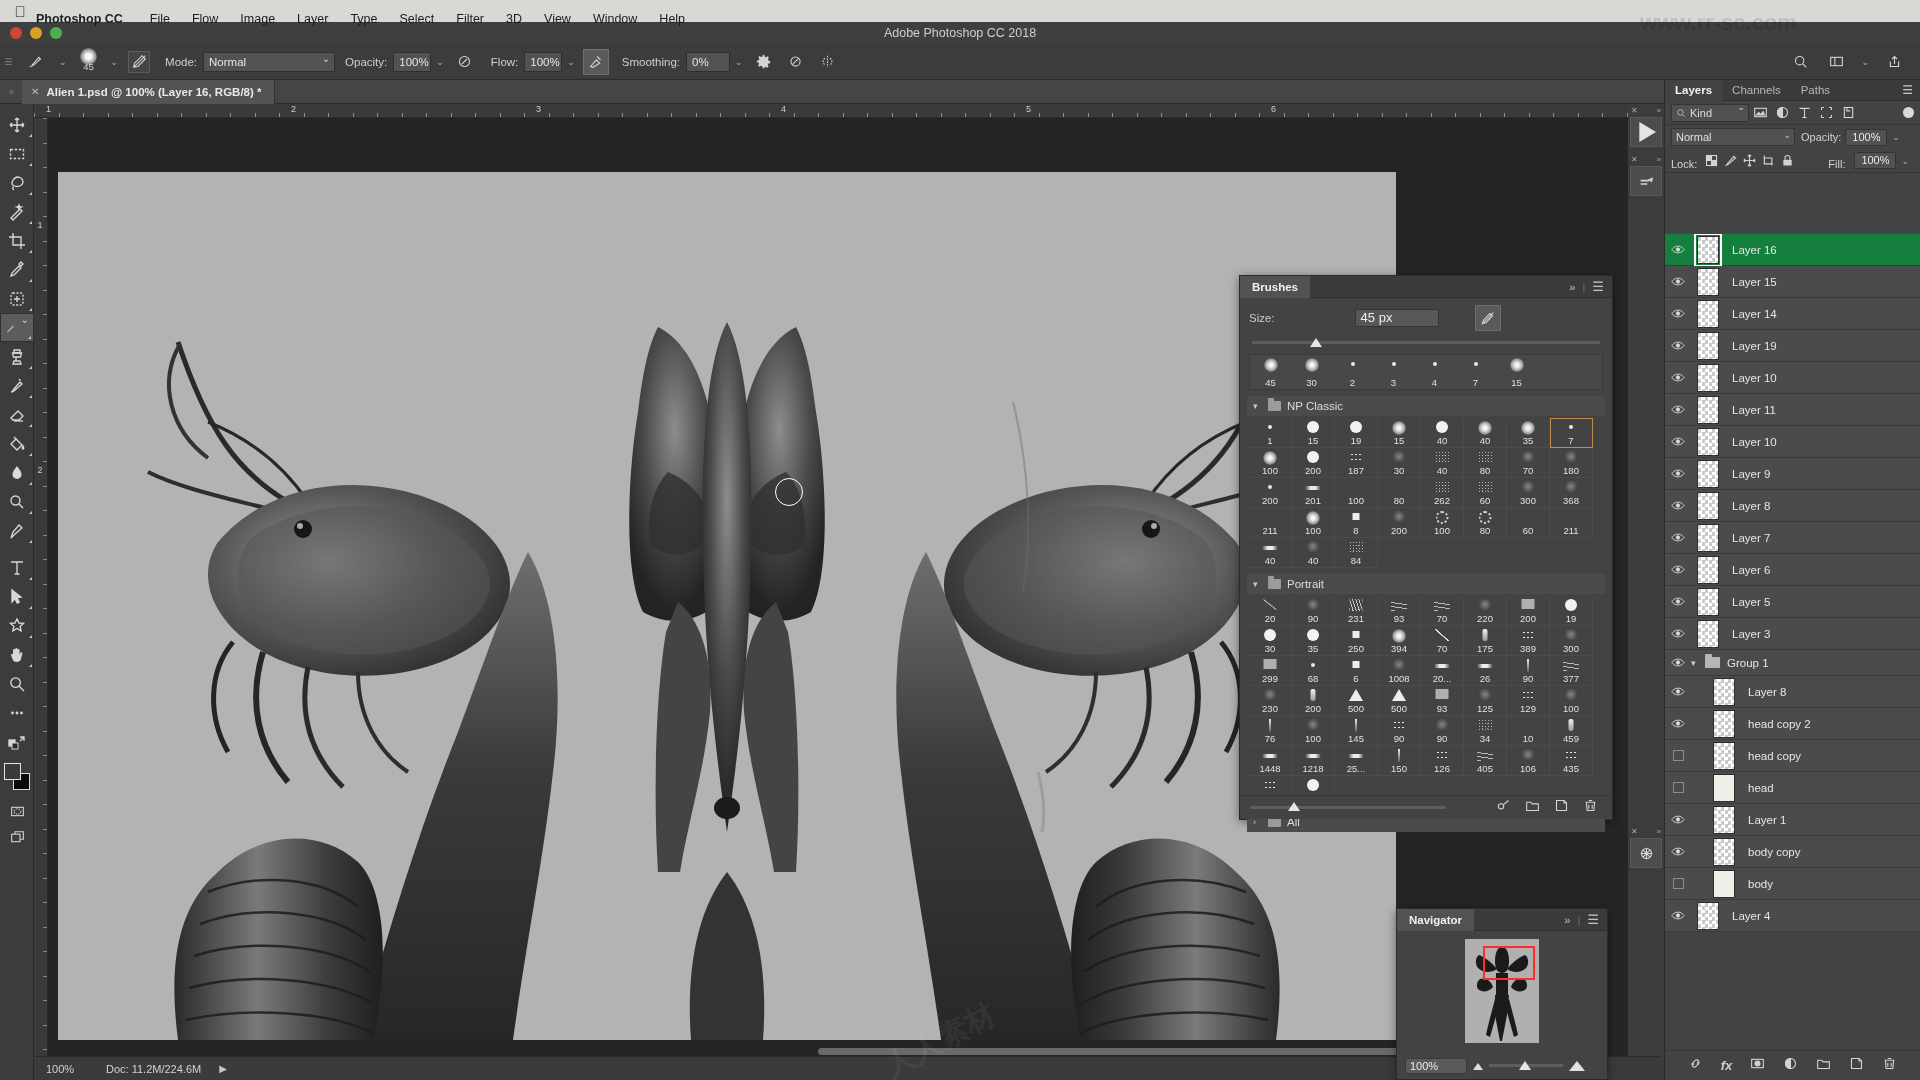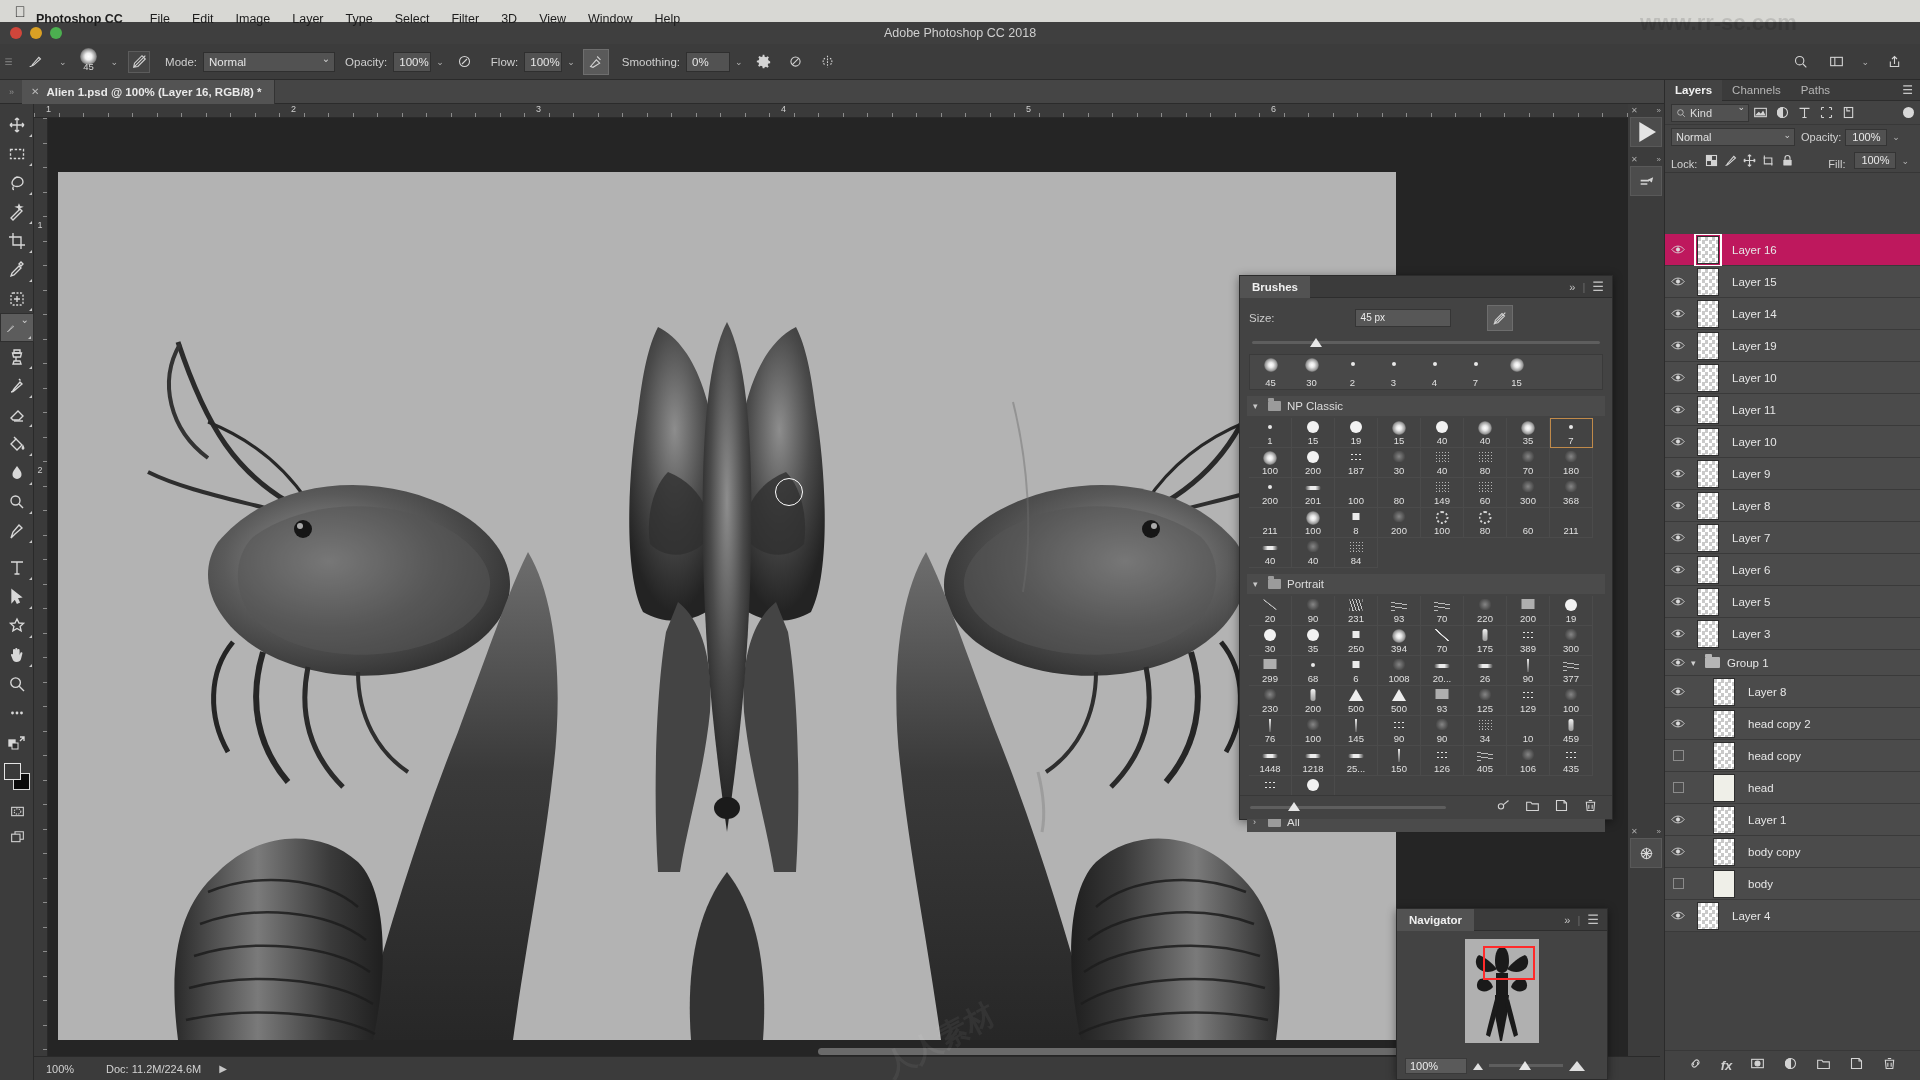--- a/index.html
+++ b/index.html
@@ -109,22 +109,22 @@
   .ptabs { height:22px; background:#3b3b3b; display:flex; align-items:center;
     border-bottom:1px solid #2d2d2d; }
   .ptab { height:22px; line-height:22px; padding:0 12px; font-size:11.5px; color:#cfcfcf; font-weight:bold;}
   .ptab.active { background:#525252; color:#f0f0f0; }
   .pctl { margin-left:auto; display:flex; align-items:center; gap:7px; padding-right:8px;
     color:#c4c4c4; font-size:11px;}
   .pctl .bars { letter-spacing:0; font-size:13px; line-height:11px;}
 
   #brushes { left:1239px; top:275px; width:374px; height:545px; }
   .brow { display:flex; align-items:center; padding:7px 9px 2px 9px; gap:8px; color:#cbcbcb; font-size:11.5px;}
-  .sizefield { background:#575757; border:1px solid #353535; color:#ededed; font-size:10px;
-    width:96px; height:18px; line-height:16px; padding:0 5px; margin-left:72px;}
+  .sizefield { background:#575757; border:1px solid #353535; color:#ededed; font-size:13px;
+    width:84px; height:18px; line-height:16px; padding:0 5px; margin-left:72px;}
   .prevsq { width:26px; height:26px; background:#5a5a5a; border:1px solid #6d6d6d;
     margin-left:28px; display:flex;align-items:center;justify-content:center;}
   .slid { position:relative; margin:5px 12px 2px 12px; height:12px;}
   .slid .trk { position:absolute; left:0; right:0; top:3px; height:3px; background:#5e5e5e; border-radius:2px;}
   .slid .hd { position:absolute; top:0; width:0;height:0; border-left:6px solid transparent;
     border-right:6px solid transparent; border-bottom:9px solid #e6e6e6; }
   .recent { display:flex; margin:4px 9px 0 9px; background:#484848; border:1px solid #3a3a3a;}
   .bcell { width:41px; height:34px; position:relative; display:flex; flex-direction:column;
     align-items:center; justify-content:flex-end; padding-bottom:1px; }
   .bcell .tipn { font-size:9.5px; color:#e0e0e0; line-height:11px; }
@@ -178,21 +178,21 @@
   .blendsel:after{content:"⌄"; position:absolute; right:3px; top:-2px; font-size:9px; color:#cfcfcf;}
   .opctxt { font-size:11px; color:#d2d2d2; margin-left:6px;}
   .opcfield { width:42px; height:17px; background:#515151; border:1px solid #343434; color:#e8e8e8;
      font-size:11px; line-height:15px; text-align:center; margin-left:4px;}
   .lockrow { height:24px; display:flex; align-items:center; padding:0 6px; border-bottom:1px solid #363636;}
   .lockrow .lk { font-size:11px; color:#d2d2d2; margin-right:5px;margin-top:7px;}
   .lkico { width:19px;height:18px;display:flex;align-items:center;justify-content:center;color:#d5d5d5;}
   .layerlist { position:absolute; left:0; right:0; top:154px; bottom:34px; overflow:hidden; }
   .lrow { height:32px; display:flex; align-items:center; border-bottom:1px solid #3a3a3a;
     background:#4b4b4b; position:relative;}
-  .lrow.active { background:#be185d; }
+  .lrow.active { background:#15803d; }
   .eye { width:26px; height:32px; display:flex; align-items:center; justify-content:center; }
   .eye svg{ width:14px;height:11px; }
   .eye.off:after { content:""; width:9px;height:9px; border:1px solid #8b8b8b; }
   .lthumbwrap{ width:34px; display:flex; align-items:center; justify-content:center;}
   .lthumb { width:22px; height:28px; background:
     repeating-conic-gradient(#ffffff 0% 25%, #c9c9c9 0% 50%) 0 0/7px 7px;
     border:1px solid #2e2e2e; position:relative; overflow:hidden;}
   .lthumb.white { background:#efefe8; }
   .lrow.active .lthumbwrap .lthumb { outline:2px solid #ffffff; outline-offset:1px; }
   .lname { font-size:11.5px; color:#e6e6e6; padding-left:7px; }
@@ -211,21 +211,21 @@
 </style>
 </head>
 <body>
 
 <div id="app">
 
   <div class="macbar">
     <div class="apple"></div>
     <div class="mi bold">Photoshop CC</div>
     <div class="mi">File</div>
-    <div class="mi">Edit</div>
+    <div class="mi">Flow</div>
     <div class="mi">Image</div>
     <div class="mi">Layer</div>
     <div class="mi">Type</div>
     <div class="mi">Select</div>
     <div class="mi">Filter</div>
     <div class="mi">3D</div>
     <div class="mi">View</div>
     <div class="mi">Window</div>
     <div class="mi">Help</div>
   </div>
@@ -1238,21 +1238,21 @@
           <div class="bcell">
             <span class="tip" style="width:13px;height:11px;background:radial-gradient(#eee 14%,transparent 16%) 0 0/4px 4px"></span>
             <span class="tipn">100</span>
           </div>
           <div class="bcell">
             <span class="tip" style="width:13px;height:11px;background:radial-gradient(#eee 14%,transparent 16%) 0 0/4px 4px"></span>
             <span class="tipn">80</span>
           </div>
           <div class="bcell">
             <span class="tip" style="width:14px;height:12px;background:radial-gradient(#ddd 12%,transparent 14%) 0 0/3px 3px, radial-gradient(#bbb 10%,transparent 12%) 2px 2px/5px 5px;opacity:.75"></span>
-            <span class="tipn">149</span>
+            <span class="tipn">262</span>
           </div>
           <div class="bcell">
             <span class="tip" style="width:14px;height:12px;background:radial-gradient(#ddd 12%,transparent 14%) 0 0/3px 3px, radial-gradient(#bbb 10%,transparent 12%) 2px 2px/5px 5px;opacity:.75"></span>
             <span class="tipn">60</span>
           </div>
           <div class="bcell">
             <span class="tip" style="width:14px;height:11px;background:radial-gradient(circle,rgba(225,225,225,.42) 0%,rgba(160,160,160,.12) 60%,transparent 72%)"></span>
             <span class="tipn">300</span>
           </div>
           <div class="bcell">

